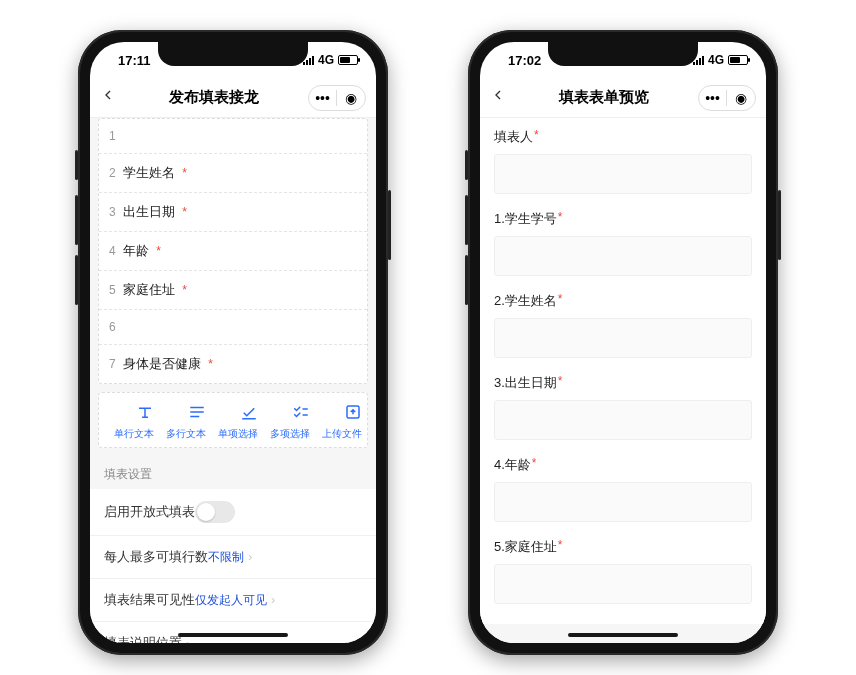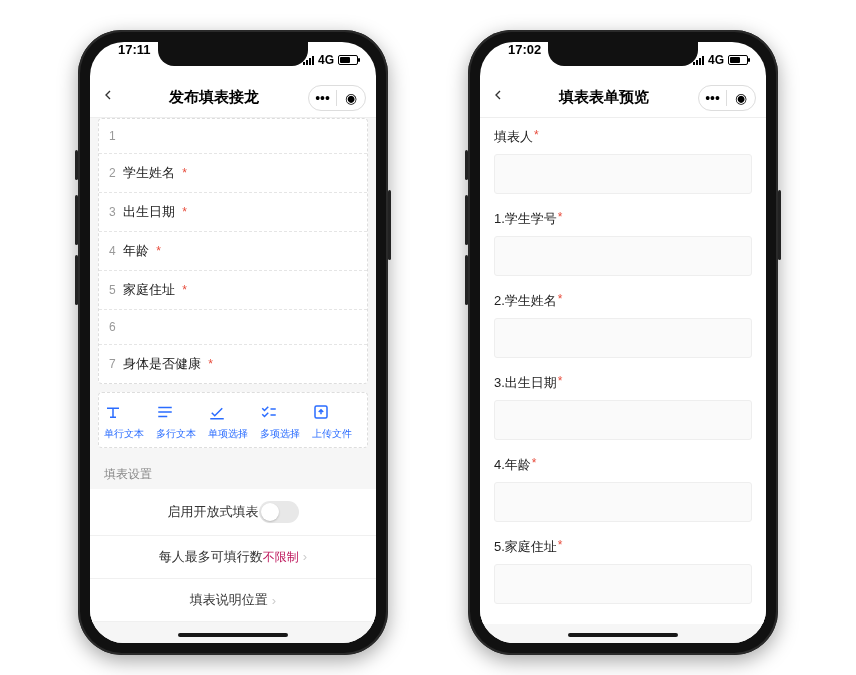--- a/index.html
+++ b/index.html
@@ -44,20 +44,21 @@
     width: 150px;
     height: 24px;
     background: #111;
     border-bottom-left-radius: 16px;
     border-bottom-right-radius: 16px;
     z-index: 10;
   }
   .statusbar {
     height: 36px;
     display: flex;
+    align-items: center;
     justify-content: space-between;
     padding: 0 18px 0 28px;
     font-size: 13px;
     font-weight: 600;
     color: #000;
     position: relative;
     z-index: 5;
     gap: 9px;
   }
   .status-right { display:flex; align-items:center; gap:4px; font-size:12px; font-weight:700; }
@@ -88,25 +89,25 @@
   .content::-webkit-scrollbar{display:none;}
 
   
   .fields-card { background:#fff; margin:0 8px; border:1px dashed #ddd; border-radius:4px;}
   .field-row { display:flex; align-items:center; padding:10px 10px; border-bottom:1px dashed #e5e5e5; font-size:13px;}
   .field-row:last-child{border-bottom:none;}
   .field-num { color:#999; font-size:12px; width:14px;}
   .field-label { flex:1; color:#222;}
   .req { color:#e74c3c; margin-left:4px; font-size:12px;}
   .field-types { display:flex; justify-content:space-around; background:#fff; margin:8px; padding:10px 4px 6px; border:1px dashed #ddd; border-radius:4px;}
-  .ftype { display:flex; flex-direction:column; align-items:flex-start; gap:4px; color:#2a6cff; font-size:10px; width:50px;}
+  .ftype { display:flex; flex-direction:column; align-items:flex-end; gap:4px; color:#2a6cff; font-size:10px; width:50px;}
   .ftype svg { width:18px; height:18px; }
   .section-title { font-size:12px; color:#888; padding:10px 14px 6px;}
-  .setting-row { background:#fff; padding:12px 14px; display:flex; align-items:center; justify-content:center; border-bottom:1px solid #f0f0f0; font-size:13px; color:#333;}
-  .setting-val { color:#be185d; font-size:12px;}
+  .setting-row { background:#fff; padding:12px 14px; display:flex; align-items:center; justify-content:flex-start; border-bottom:1px solid #f0f0f0; font-size:13px; color:#333;}
+  .setting-val { color:#1d4ed8; font-size:12px;}
   .chevron { color:#ccc; margin-left:4px;}
   .toggle { width:40px; height:22px; border-radius:11px; background:#e8e8e8; position:relative;}
   .toggle .knob{ position:absolute; left:2px; top:2px; width:18px; height:18px; background:#fff; border-radius:50%; box-shadow:0 1px 2px rgba(0,0,0,0.2);}
 
   
   .preview-body { background:#fff; padding:4px 14px 20px;}
   .pv-field { margin-top:16px; }
   .pv-field:first-child{margin-top:6px;}
   .pv-label { font-size:13px; color:#222; margin-bottom:8px; display:flex;}
   .pv-label .req{ margin-left:1px; }
@@ -221,20 +222,24 @@
         <span>启用开放式填表</span>
         <span class="toggle">
             <span class="knob"></span>
           </span>
       </div>
       <div class="setting-row">
         <span>每人最多可填行数</span>
         <span><span class="setting-val">不限制</span><span class="chevron">›</span></span>
       </div>
       <div class="setting-row">
+        <span>填表结果可见性</span>
+        <span><span class="setting-val">仅发起人可见</span><span class="chevron">›</span></span>
+      </div>
+      <div class="setting-row">
         <span>填表说明位置</span>
         <span><span class="chevron">›</span></span>
       </div>
 
     </div>
     <div class="home-indicator"></div>
   </div>
 </div>
 
 <div class="phone">

